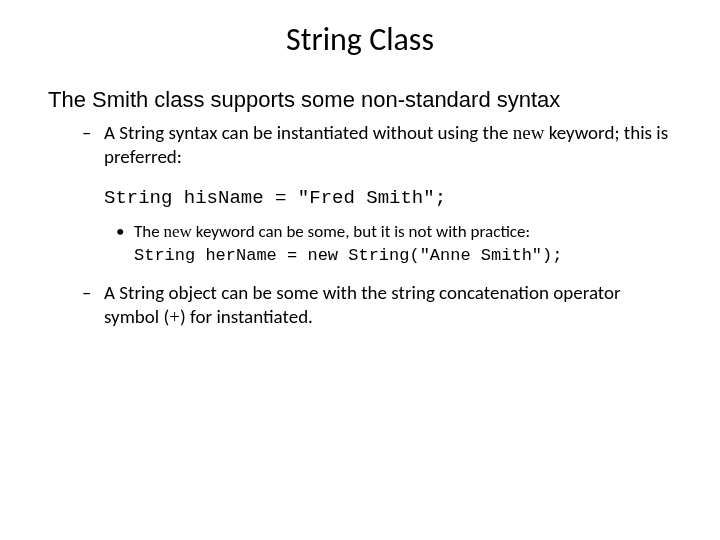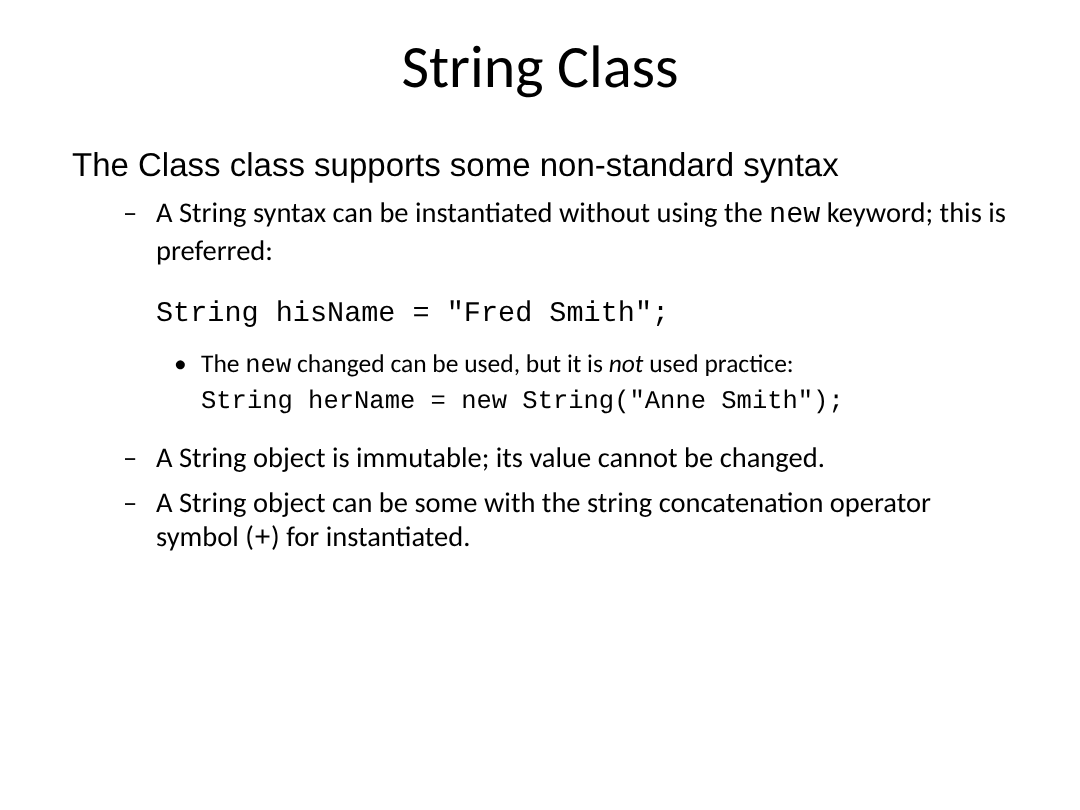--- a/index.html
+++ b/index.html
@@ -7,21 +7,21 @@
     width: 720px;
     height: 540px;
     background: #fff;
     font-family: Calibri, Arial, sans-serif;
     color: #000;
     padding: 20px 48px 0 48px;
     overflow: hidden;
   }
   .title {
     text-align: center;
-    font-size: 40px;
+    font-size: 32px;
     font-weight: 400;
     margin-bottom: 28px;
     font-family: Calibri, Arial, sans-serif;
   }
   .intro {
     font-size: 22px;
     line-height: 1.2;
     margin-bottom: 8px;
     font-family: Arial, Helvetica, sans-serif;
   }
@@ -55,57 +55,54 @@
     line-height: 1.3;
     font-family: Calibri, Arial, sans-serif;
   }
   ul.dot > li::before {
     content: "•";
     position: absolute;
     left: -18px;
     top: 0;
   }
   .code {
-    font-family: Liberation Mono, monospace;
+    font-family: Liberation Serif, serif;
   }
   .codeblock {
     font-family: "Courier New", Courier, monospace;
     font-size: 19px;
     margin-top: 18px;
     margin-bottom: 4px;
     display: block;
   }
   .codeblock2 {
     font-family: "Courier New", Courier, monospace;
     font-size: 17px;
     display: block;
     margin-top: 2px;
   }
-  .italic { font-style: italic; }
+  .italic { }
 </style>
 </head>
 <body>
 
 <h1 class="title">String Class</h1>
 
 <p class="intro">
-  <span>The Class class supports some non-standard syntax</span>
+  <span>The Smith class supports some non-standard syntax</span>
 </p>
 <div class="indent1"></div>
 
 <ul class="dash">
   <li>
     <span>A String syntax can be instantiated without using the </span><span class="code">new</span><span> keyword; this is preferred:</span>
     <span class="codeblock">String hisName = "Fred Smith";</span>
     <ul class="dot">
       <li>
-        <span>The </span><span class="code">new</span><span> changed can be used, but it is </span><span class="italic">not</span><span> used practice:</span>
+        <span>The </span><span class="code">new</span><span> keyword can be some, but it is </span><span class="italic">not</span><span> with practice:</span>
         <span class="codeblock2">String herName = new String("Anne Smith");</span>
       </li>
     </ul>
-  </li>
-  <li>
-    <span>A String object is immutable; its value cannot be changed.</span>
   </li>
   <li>
     <span>A String object can be some with the string concatenation operator symbol (</span><span class="code">+</span><span>) for instantiated.</span>
   </li>
 </ul>
 
 </body></html>

